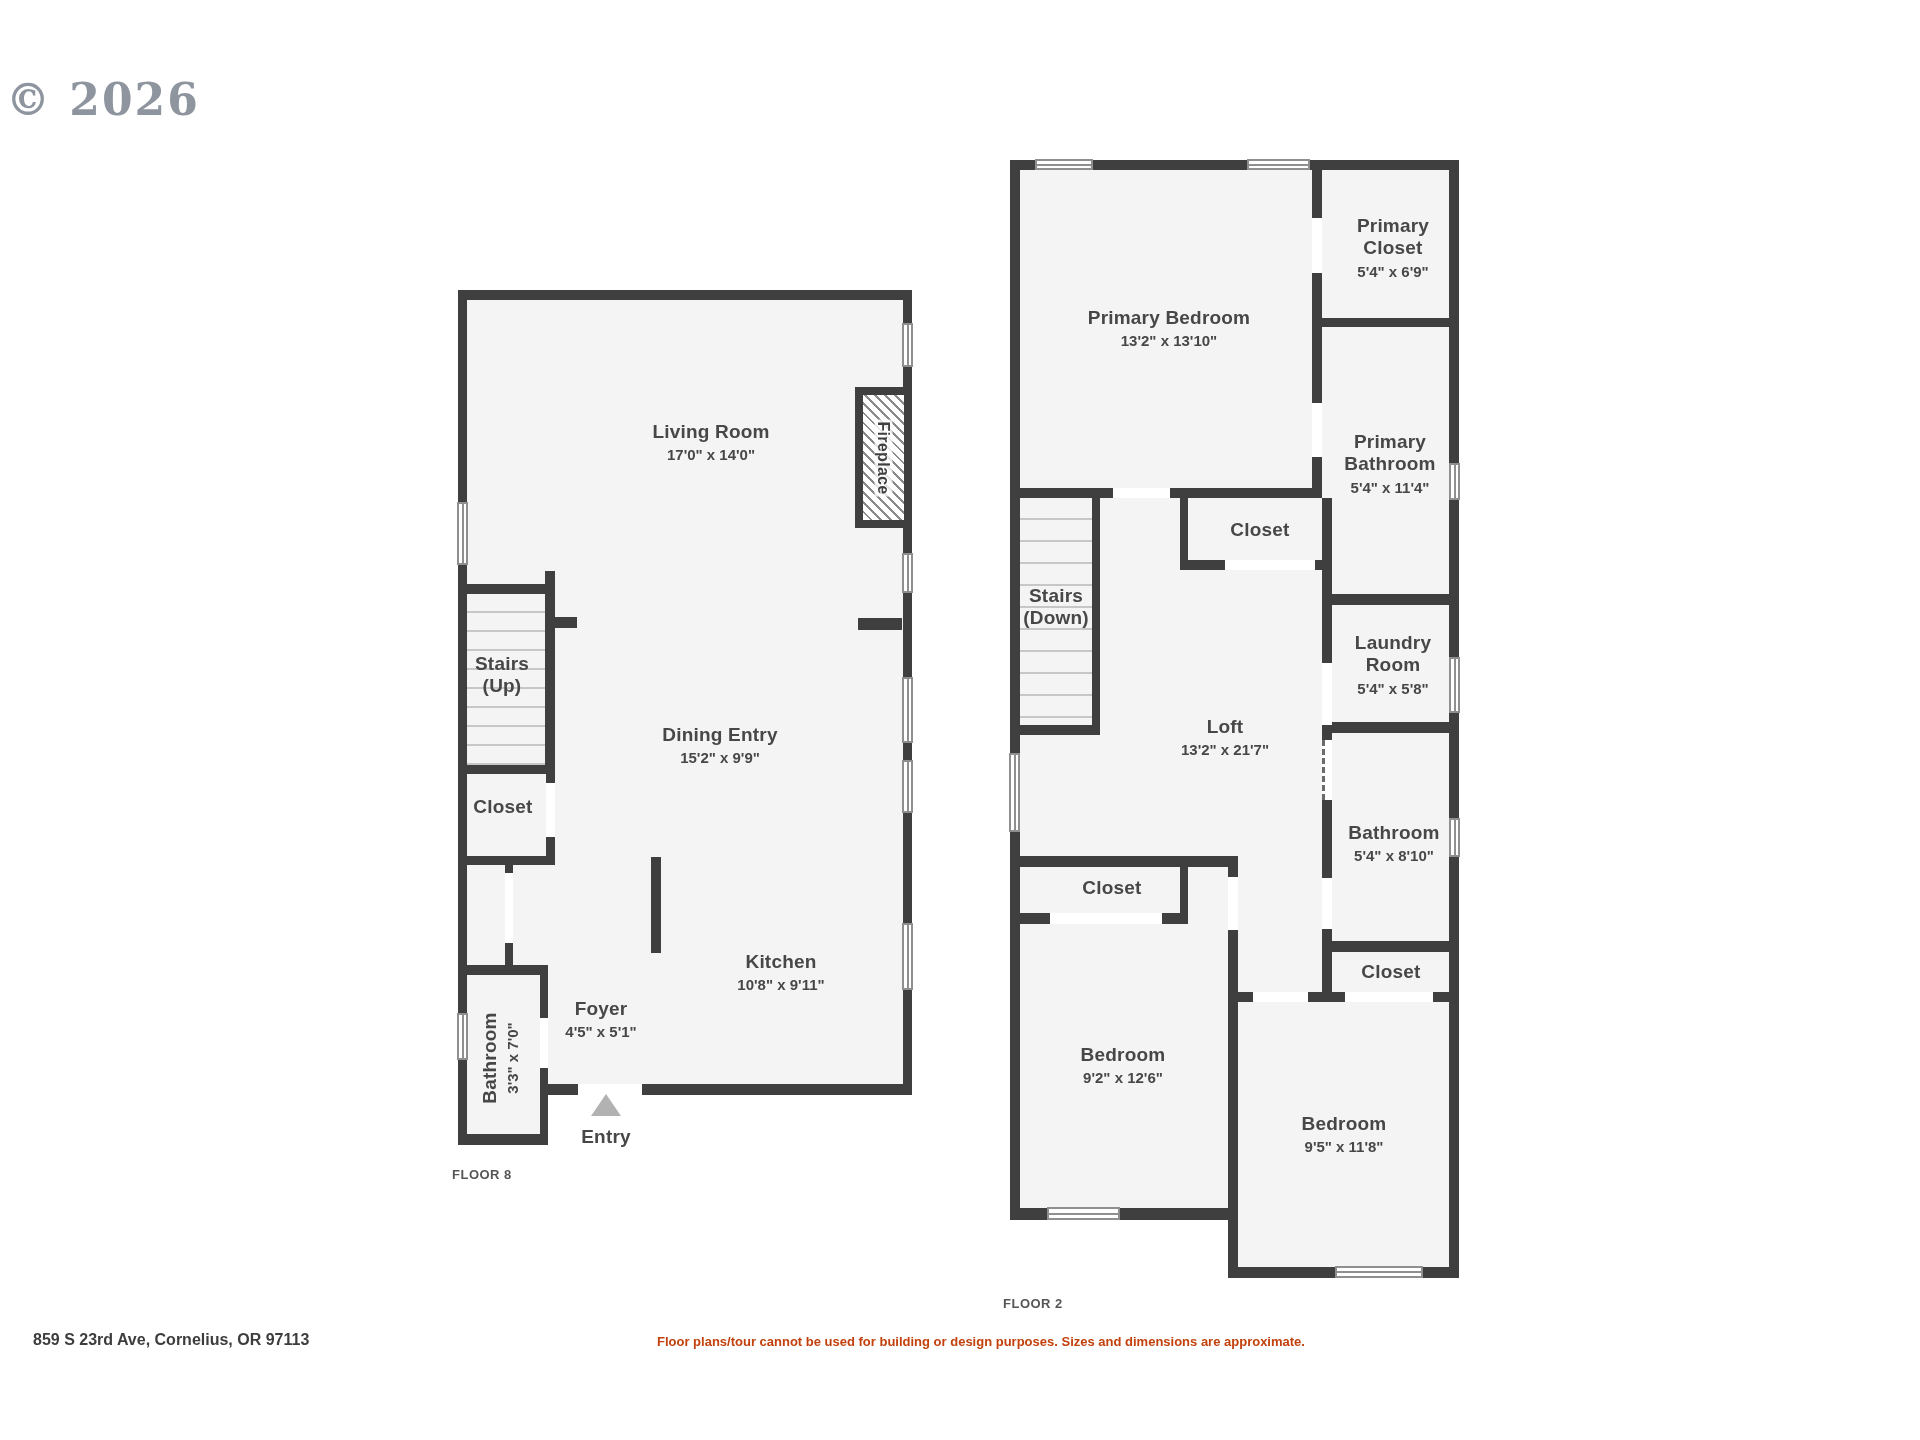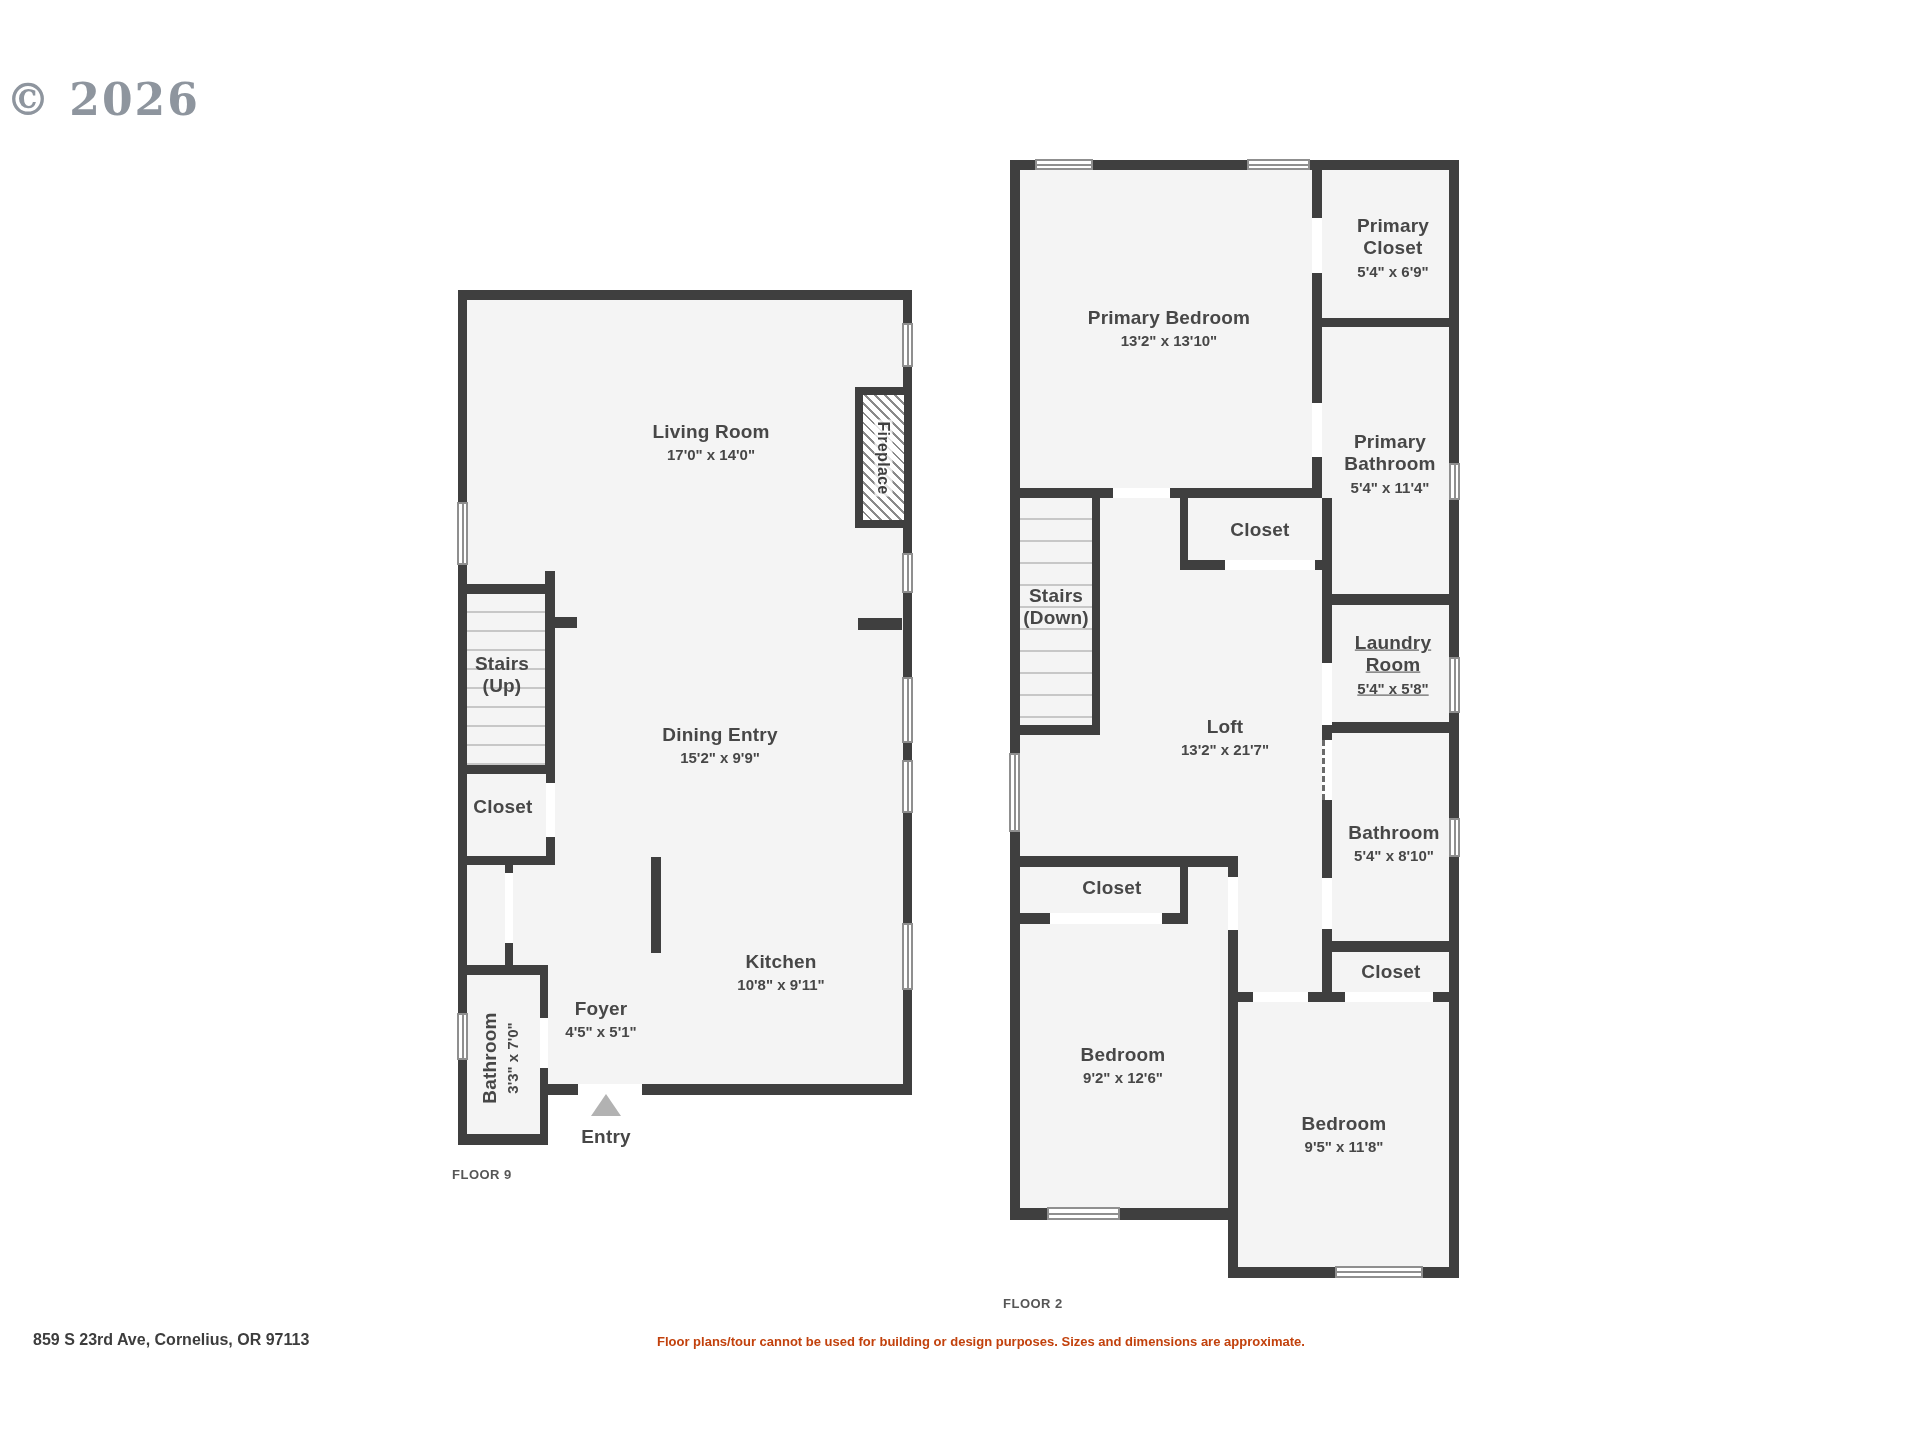--- a/index.html
+++ b/index.html
@@ -192,21 +192,21 @@
 Bathroom</div>
         <div class="room-dims">5'4" x 11'4"</div>
       </div>
       <div class="room-label" style="left: 1260px; top: 530px;">
         <div class="room-name">Closet</div>
       </div>
       <div class="room-label" style="left: 1056px; top: 607px;">
         <div class="room-name">Stairs
 (Down)</div>
       </div>
-      <div class="room-label" style="left: 1393px; top: 664px; text-decoration: underline;">
+      <div class="room-label" style="left: 1393px; top: 664px;">
         <div class="room-name">Laundry
 Room</div>
         <div class="room-dims">5'4" x 5'8"</div>
       </div>
       <div class="room-label" style="left: 1197px; top: 737px; margin-left: 28px;">
         <div class="room-name">Loft</div>
         <div class="room-dims">13'2" x 21'7"</div>
       </div>
       <div class="room-label" style="left: 1394px; top: 843px;">
         <div class="room-name">Bathroom</div>
@@ -220,17 +220,17 @@
       </div>
       <div class="room-label" style="left: 1123px; top: 1065px;">
         <div class="room-name">Bedroom</div>
         <div class="room-dims">9'2" x 12'6"</div>
       </div>
       <div class="room-label" style="left: 1344px; top: 1134px;">
         <div class="room-name">Bedroom</div>
         <div class="room-dims">9'5" x 11'8"</div>
       </div>
     </div>
-  <div class="floor-label" id="floor1-label">FLOOR 9</div>
+  <div class="floor-label" id="floor1-label">FLOOR 8</div>
   <div class="floor-label" id="floor2-label">FLOOR 2</div>
   <div class="address">859 S 23rd Ave, Cornelius, OR 97113</div>
   <div class="disclaimer">Floor plans/tour cannot be used for building or design purposes. Sizes and dimensions are approximate.</div>
 </div>
 
 </body></html>

